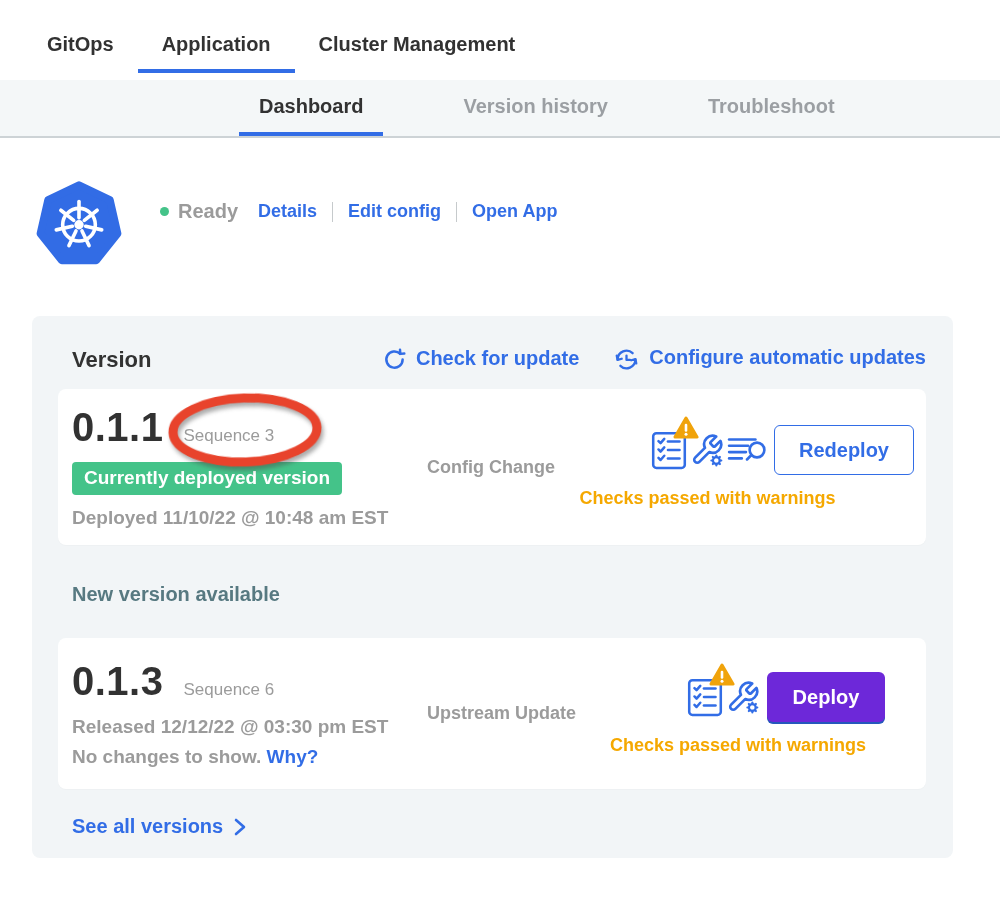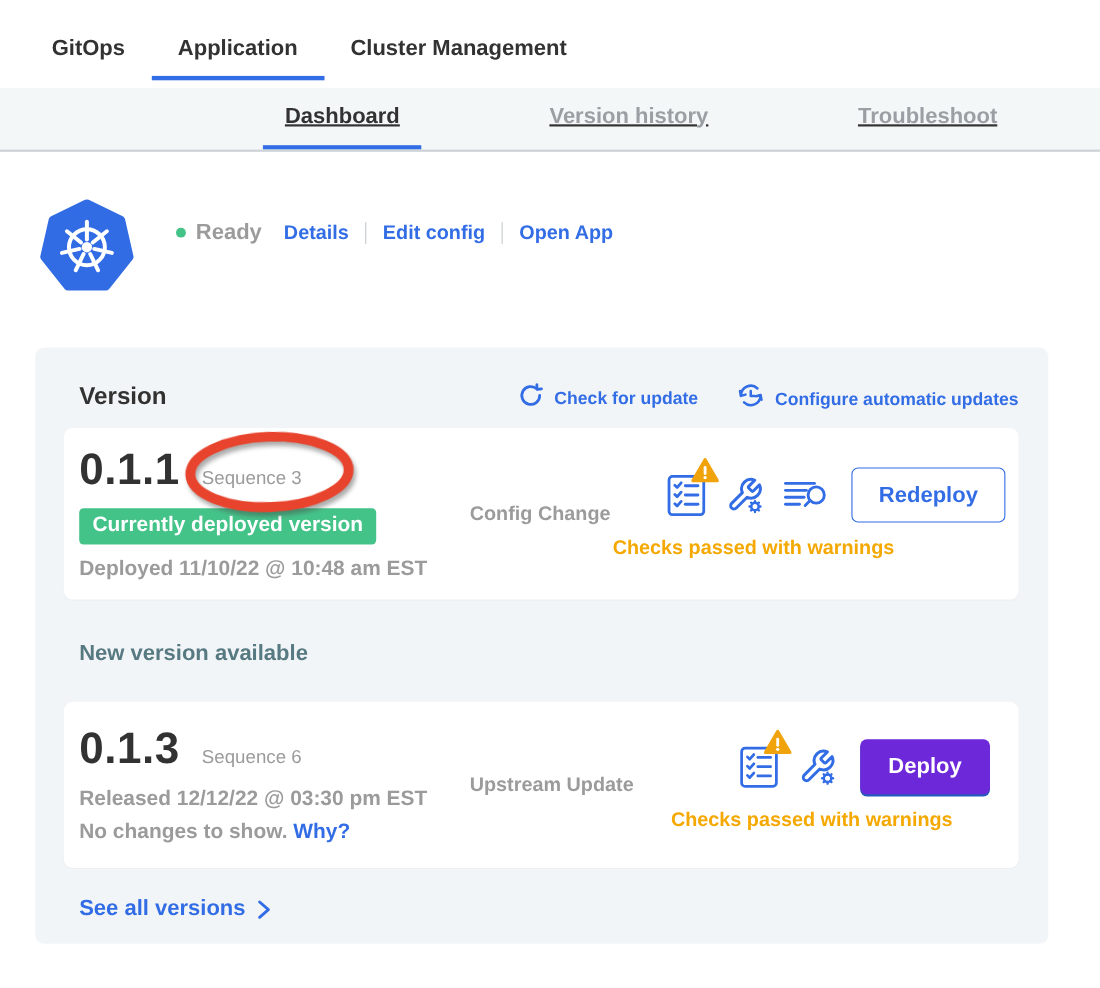--- a/index.html
+++ b/index.html
@@ -14,21 +14,21 @@
   .topnav { height:80px; display:flex; align-items:flex-end; padding-left:23px; background:#fff; }
   .topnav .tab {
     font-size:20px; font-weight:700; color:#323232;
     padding:0 24px 13px; border-bottom:4px solid transparent; margin-bottom:7px;
     white-space:nowrap; cursor:pointer;
   }
   .topnav .tab.active { border-color:#326DE6; }
   
   .subnav {
     height:58px; background:#F4F7F8; border-bottom:2px solid #CDD3D6;
-    display:flex; padding-left:239px; gap:96px; overflow:hidden;text-decoration:underline;
+    display:flex; padding-left:239px; gap:60px; overflow:hidden;
   }
   .subnav .stab {
     height:56px; display:flex; align-items:center; padding:0 20px;
     font-size:20px; font-weight:700; color:#9B9FA3;
     border-bottom:4px solid transparent; white-space:nowrap; cursor:pointer;
   }
   .subnav .stab.active { color:#323232; border-color:#326DE6; }
   
   .app-header { display:flex; margin:40px 0 0 36px; gap:38px; }
   .k8s-logo { width:86px; height:86px; flex:none; margin-top:2px; }
@@ -40,31 +40,31 @@
   .vdiv { width:1px; height:20px; background:#C6CACC; margin:0 15px; }
   
   .panel {
     margin:50px 0 0 32px; width:921px;
     background:#F2F5F7; border-radius:8px;
     padding:30px 27px 20px 26px;
   }
   .panel-header { display:flex; align-items:center; margin-left:14px; }
   .panel-title { font-size:22px; font-weight:700; }
   .panel-actions { margin-left:auto; display:flex; gap:34px; align-items:center; }
-  .action { display:flex; align-items:flex-end; gap:9px; color:#326DE6; font-weight:700; font-size:16px; cursor:pointer; }
+  .action { display:flex; align-items:flex-start; gap:9px; color:#326DE6; font-weight:700; font-size:20px; cursor:pointer; }
   .vcard {
     background:#fff; border-radius:8px; margin-top:16px;
     padding:14px 12px 14px 14px; display:flex; align-items:center;
     min-height:156px; box-shadow:0 1px 1px rgba(0,0,0,.02);
   }
   .vcard.second { margin-top:32px; min-height:151px; }
   .vleft { width:355px; flex:none; }
   .vmid { font-size:18px; font-weight:700; color:#9B9B9B; flex:none; }
   .vright { margin-left:auto; display:flex; flex-direction:column; align-items:center; }
-  .vright-row { display:flex; align-items:center; gap:18px; }
+  .vright-row { display:flex; align-items:center; gap:3px; }
   .warning { color:#F5A800; font-weight:700; font-size:18px; margin-top:13px; white-space:nowrap; }
   .shift-a { transform:translateX(-75px); }
   .shift-b { transform:translateX(-48px); }
   .vnum-row { display:flex; align-items:baseline; }
   .vnum { font-size:40px; font-weight:700; letter-spacing:.5px; }
   .vseq { font-size:17px; color:#9B9B9B; margin-left:20px; position:relative; white-space:nowrap; }
   .seq-ellipse {
     position:absolute; left:-16px; top:-34px; width:156px; height:76px;
     pointer-events:none; filter:drop-shadow(2px 4px 2px rgba(70,70,70,.45));
     transform:rotate(-2deg);

